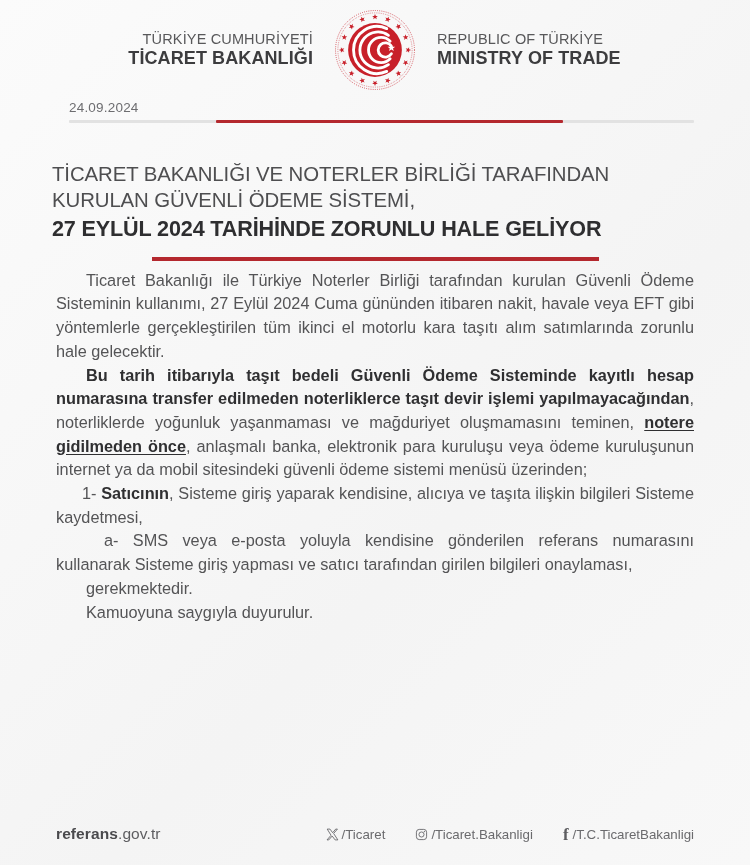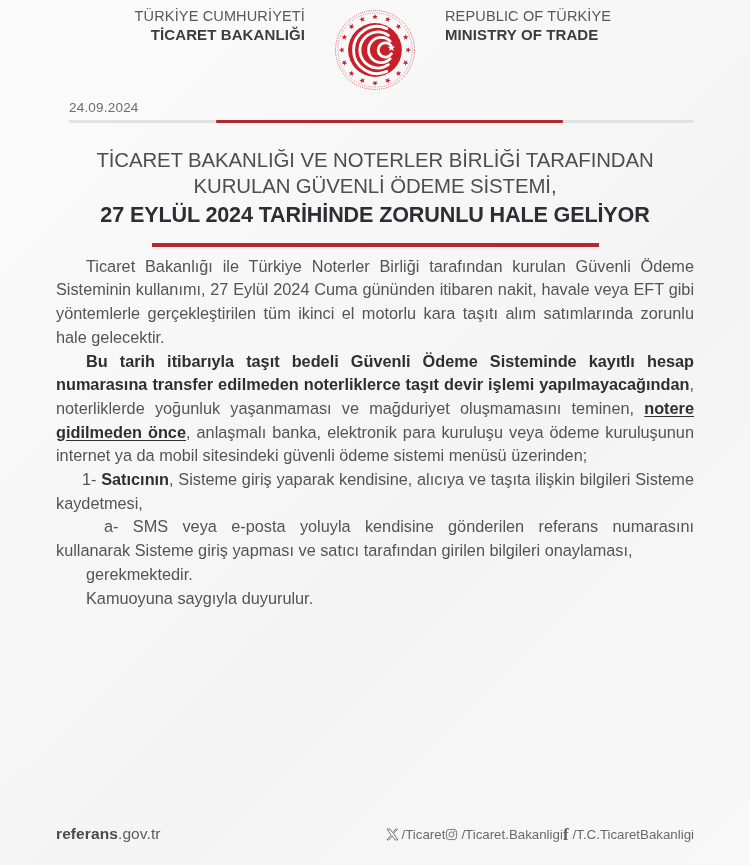--- a/index.html
+++ b/index.html
@@ -27,43 +27,43 @@
   
   .header {
     position: relative;
     height: 100px;
     display: flex;
     align-items: center;
     justify-content: center;
   }
   .brand-block {
     display: flex;
-    align-items: flex-start;
+    align-items: center;
     justify-content: center;
-    gap: 28px;
+    gap: 20px;
   }
   .brand-tr {
     text-align: right;
     line-height: 1.16;
     width: 218px;
   }
   .brand-en {
     text-align: left;
     line-height: 1.16;
     width: 218px;
   }
   .brand-line1 {
     font-size: 14.5px;
     letter-spacing: 0.15px;
     color: #58585a;
     font-weight: 400;
     white-space: nowrap;
   }
   .brand-line2 {
-    font-size: 15px;
+    font-size: 18px;
     letter-spacing: 0.1px;
     color: #3c3c3e;
     font-weight: 700;
     white-space: nowrap;
     margin-top: 1px;
   }
 
   .emblem {
     width: 84px;
     height: 84px;
@@ -94,23 +94,22 @@
     left: 23.5%;
     width: 55.5%;
     top: 0;
     height: 3px;
     background: #b4282e;
     border-radius: 1px;
   }
 
   
   .title-block {
-    margin-top: 24px;
+    margin-top: 38px;
     padding: 0 52px;
-    text-align: center;
   }
   .title-l1, .title-l2 {
     font-size: 20.4px;
     font-weight: 400;
     color: #4e4e50;
     letter-spacing: -0.1px;
     line-height: 1.28;
     white-space: nowrap;
   }
   .title-l3 {
@@ -170,20 +169,21 @@
     font-size: 15.5px;
     color: #5d5d60;
     letter-spacing: 0.1px;
     white-space: nowrap;
   }
   .site .strong { font-weight: 700; color: #4a4a4d; }
   .socials {
     margin-left: auto;
     display: flex;
     align-items: center;
+    gap: 30px;
   }
   .social {
     display: flex;
     align-items: center;
     gap: 3px;
     font-size: 13.3px;
     color: #6a6a6d;
     white-space: nowrap;
   }
   .social svg { display: block; }

